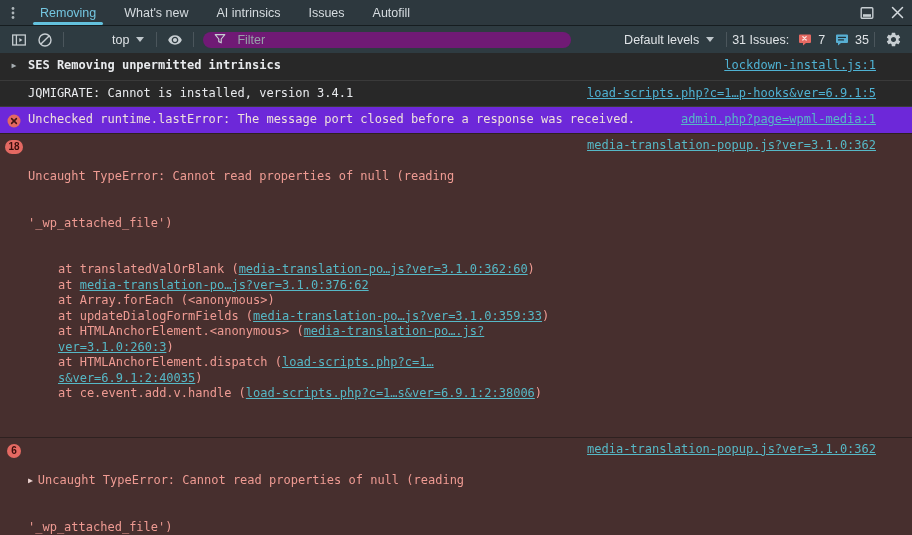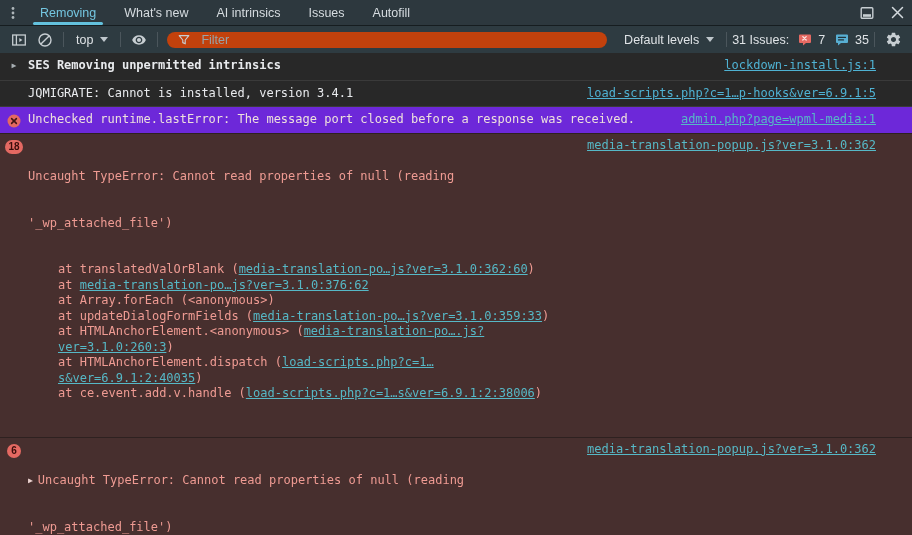--- a/index.html
+++ b/index.html
@@ -33,27 +33,27 @@
 
   
   .toolbar {
     height:27px; flex:0 0 27px; background:#2e3b41;
     display:flex; align-items:center; padding:0 6px;
   }
   .tbtn { width:26px; height:22px; display:flex; align-items:center; justify-content:center; cursor:pointer; flex:0 0 auto; }
   .sep { width:1px; height:15px; background:#4b565c; margin:0 5px; flex:0 0 auto; }
   .dropdown {
     display:flex; align-items:center; gap:7px; padding:0 7px;
-    font-size:12.5px; color:#dfe3e6; cursor:pointer; flex:0 0 auto; white-space:nowrap;
+    font-size:12.5px; color:#dfe3e6; cursor:pointer; flex:0 0 auto; white-space:nowrap;margin-left:36px;
   }
   .caret { width:0; height:0; border-left:4px solid transparent; border-right:4px solid transparent; border-top:5px solid #bfc7cc; }
   .filter-box {
     flex:1 1 auto; height:16px; margin:0 10px 0 4px;
-    background:#c2410c; border-radius:11px;
-    display:flex; align-items:center; gap:8px; padding:0 10px;
+    background:#701a75; border-radius:11px;
+    display:flex; align-items:flex-start; gap:8px; padding:0 10px;
   }
   .filter-box input {
     flex:1; background:transparent; border:none; outline:none;
     color:#dfe3e6; font-size:12.5px; font-family:"Liberation Sans",sans-serif;
   }
   .filter-box input::placeholder { color:#97a3a9; }
   .issues-group { display:flex; align-items:center; gap:6px; cursor:pointer; flex:0 0 auto; font-size:12.5px; white-space:nowrap; }
   .count { font-size:12.5px; color:#dfe3e6; }
 
   

